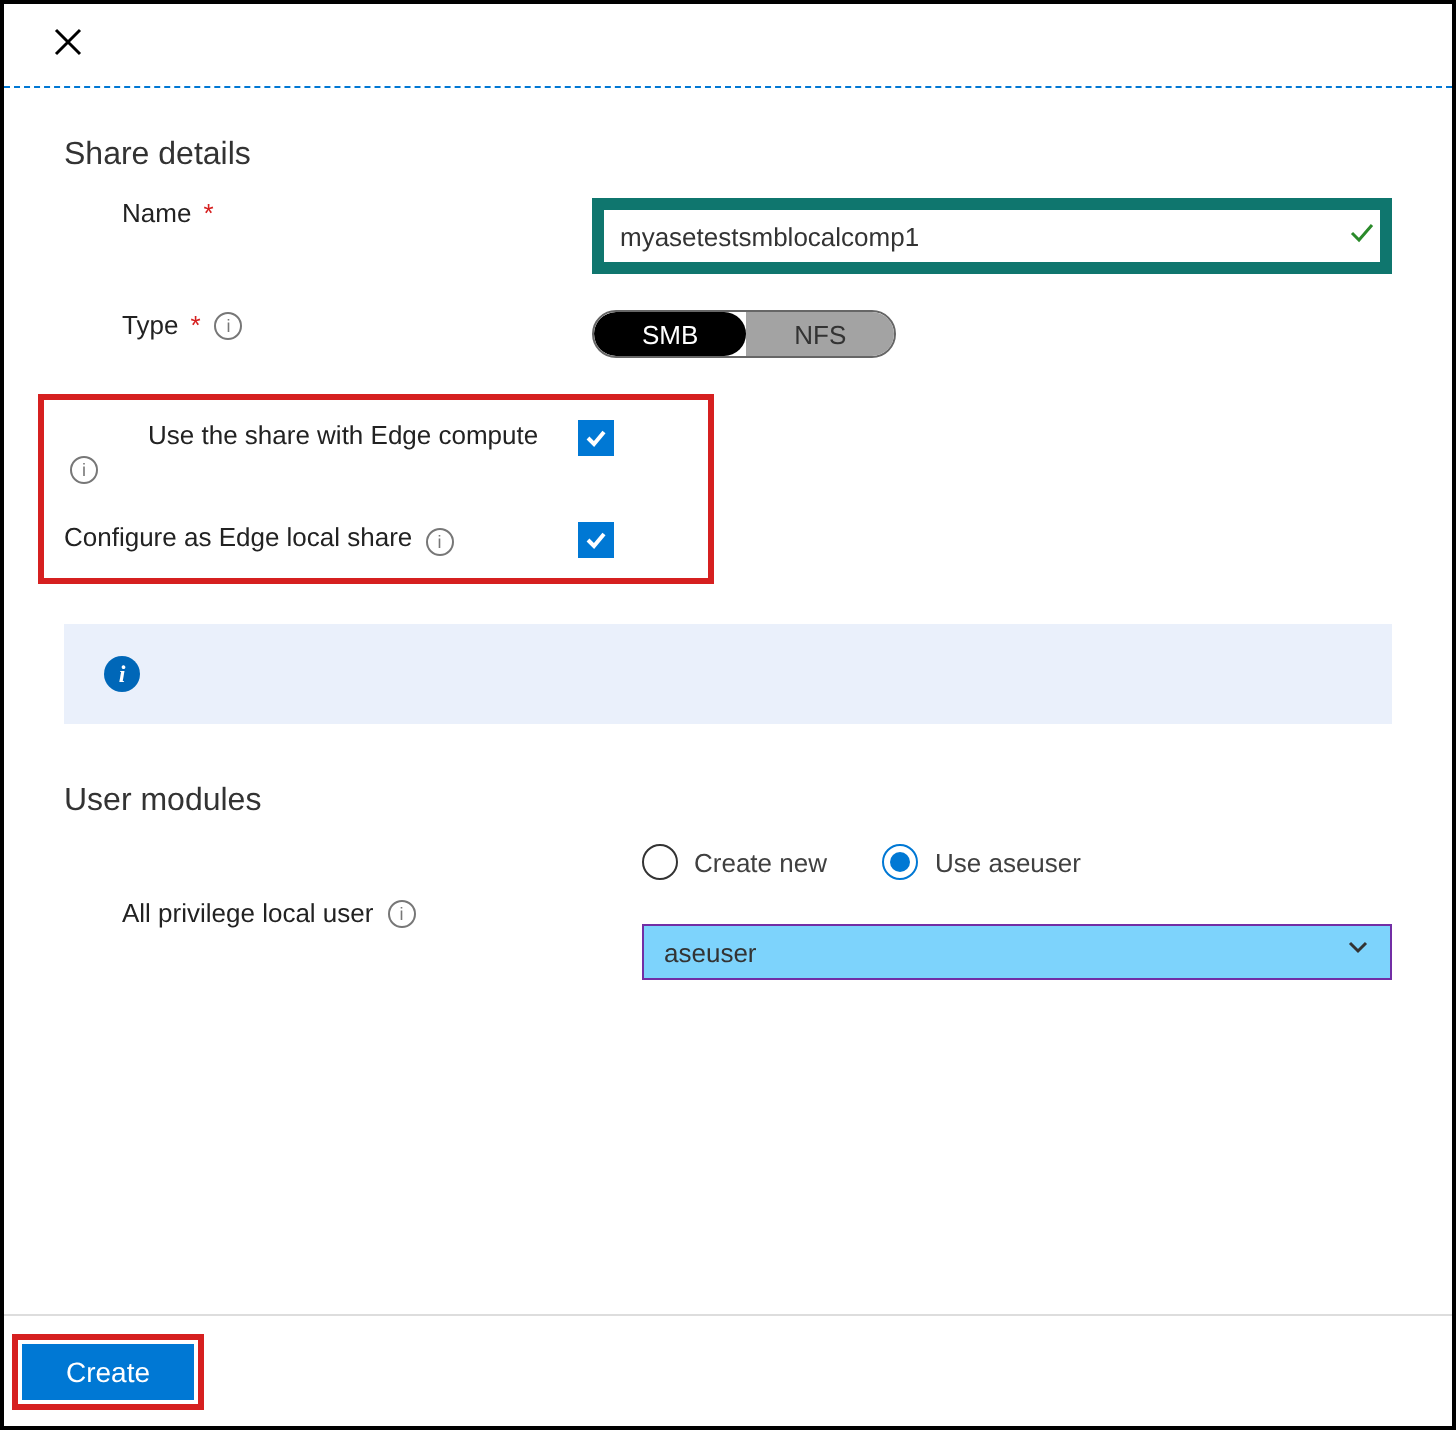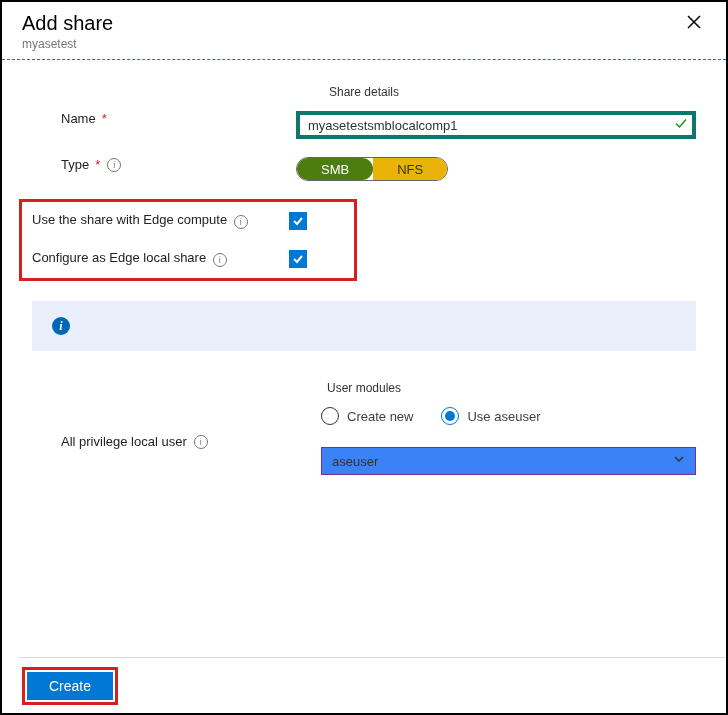--- a/index.html
+++ b/index.html
@@ -24,53 +24,53 @@
     .subtitle { font-size: 12px; color: #777; margin-top: 2px; }
     .close-btn {
       font-size: 20px;
       cursor: pointer;
       background: none;
       border: none;
       color: #000;
       padding: 0 4px;
     }
     .content { padding: 25px 30px 0 30px; height: calc(100% - 120px); overflow: auto; }
-    .section-title { font-size: 12px; font-weight: 400; color: #333; margin-bottom: 12px; text-align: center; }
+    .section-title { font-size: 16px; font-weight: 400; color: #333; margin-bottom: 12px; }
     .field-row { display: flex; align-items: flex-start; margin-bottom: 18px; }
     .field-label {
       width: 235px;
       flex-shrink: 0;
       font-size: 13px;
       color: #222;
       display: flex;
       align-items: flex-start;
       gap: 4px;
       margin-left: 29px;
     }
-    .field-label-wrap { max-width: 200px; }
+    .field-label-wrap { max-width: 200px; margin-left: 42px; }
     .required { color: #d62020; margin-left: 2px; }
     .info-icon {
       display: inline-flex;
       width: 14px;
       height: 14px;
       border: 1px solid #777;
       border-radius: 50%;
       font-size: 9px;
       color: #777;
       align-items: center;
       justify-content: center;
       margin-left: 3px;
       position: relative;
       top: 1px;
     }
     .field-control { flex: 1; }
     .text-input {
       width: 100%;
-      height: 28px;
-      border: 4px solid #0f766e;
+      height: 38px;
+      border: 6px solid #0f766e;
       padding: 0 28px 0 8px;
       font-size: 13px;
       color: #333;
       outline: none;
     }
     .input-wrap { position: relative; }
     .input-check {
       position: absolute;
       right: 8px;
       top: 50%;
@@ -85,25 +85,25 @@
       overflow: hidden;
       height: 24px;
       align-items: stretch;
     }
     .pill-option {
       padding: 0 24px;
       font-size: 13px;
       display: flex;
       align-items: center;
       cursor: pointer;
-      background: #eab308;
+      background: #a3a3a3;
       color: #333;
     }
     .pill-option.selected {
-      background: #4d7c0f;
+      background: #000000;
       color: #fff;
       border-radius: 14px;
     }
     .highlight-group {
       border: 3px solid #d62020;
       padding: 10px 0 10px 10px;
       margin-left: -13px;
       width: 338px;
       margin-bottom: 20px;
     }
@@ -172,32 +172,32 @@
     .select-box {
       width: 100%;
       height: 28px;
       border: 1px solid #722ea5;
       padding: 0 20px 0 10px;
       font-size: 13px;
       color: #333;
       display: flex;
       align-items: center;
       cursor: pointer;
-      background: #3b82f6;
+      background: #7dd3fc;
     }
     .chevron {
       position: absolute;
       right: 10px;
       top: 50%;
       transform: translateY(-50%);
     }
     .footer {
       position: absolute;
       bottom: 0;
-      left: 16px;
+      left: 0;
       right: 0;
       height: 56px;
       border-top: 1px solid #ddd;
       display: flex;
       align-items: center;
       padding: 0 4px;
       background: #fff;
     }
     .create-wrap {
       border: 3px solid #d62020;
@@ -210,24 +210,20 @@
       border: none;
       font-size: 14px;
       padding: 6px 22px;
       cursor: pointer;
     }
   </style>
 </head>
 <body>
 
 <div class="header">
-  <div class="header-text">
-    <div class="title">Add share</div>
-    <div class="subtitle">myasetest</div>
-  </div>
   <button class="close-btn">
     <span>
       <svg width="16" height="16" viewBox="0 0 16 16">
           <path d="M2 2 L14 14 M14 2 L2 14" stroke="#000" stroke-width="1.5" fill="none"></path>
         </svg>
     </span>
   </button>
 </div>
 
 <div class="content">

